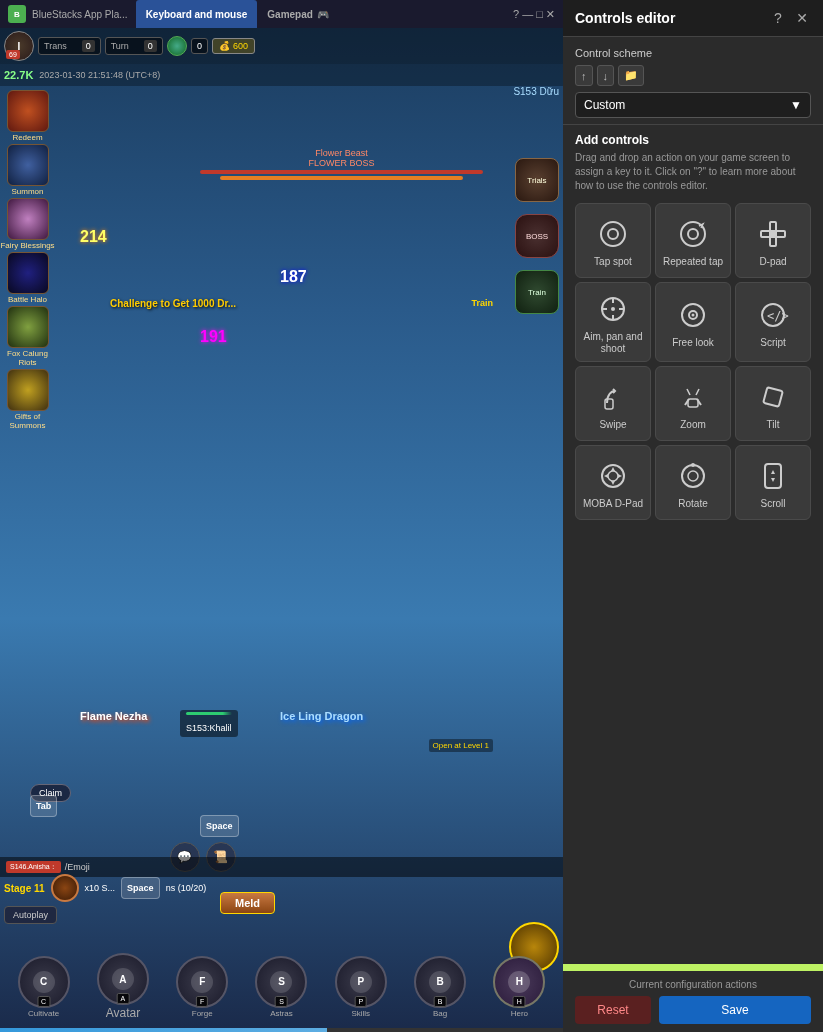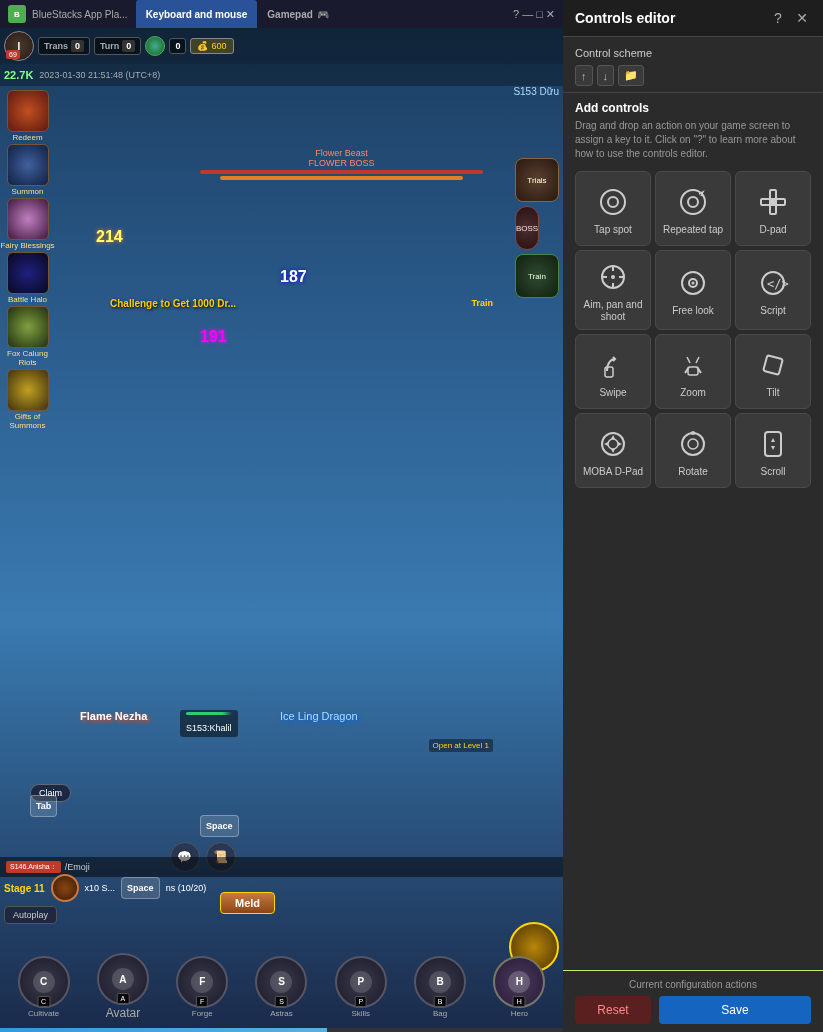--- a/index.html
+++ b/index.html
@@ -154,21 +154,21 @@
     .control-label {
       color: #ccc;
       font-size: 10px;
       text-align: center;
       line-height: 1.2;
     }
 
     
     .panel-bottom {
       padding: 8px 12px;
-      border-top: 1px solid #bef264;
+      border-top: 7px solid #bef264;
     }
     .current-config-label {
       color: #999;
       font-size: 10px;
       margin-bottom: 6px;
       text-align: center;
     }
     .bottom-buttons {
       display: flex;
       gap: 8px;
@@ -296,22 +296,21 @@
       border-radius: 2px;
     }
     .hud-stat {
       background: rgba(0,0,0,0.5);
       border: 1px solid #555;
       border-radius: 3px;
       padding: 2px 5px;
       font-size: 9px;
       display: flex;
       align-items: center;
-      gap: 3px;
-      font-weight: bold;
+      gap: 15px;
     }
     .gold-display {
       background: rgba(180,140,0,0.3);
       border: 1px solid #888;
       border-radius: 3px;
       padding: 2px 6px;
       font-size: 9px;
       color: #ffd700;
       display: flex;
       align-items: center;
@@ -489,39 +488,39 @@
         <span class="side-item-label">Fox Calung Riots</span>
       </div>
       <div class="side-item">
         <div class="side-item-icon" style="background:radial-gradient(circle,#c0a020,#403010);"></div>
         <span class="side-item-label">Gifts of Summons</span>
       </div>
     </div>
 
     <div style="position:absolute; top:58px; right:4px; color:#aaddff; font-size:10px;">S153 Dữu</div>
 
-    <div style="position:absolute; right:4px; top:130px; display:flex; flex-direction:column; gap:4px;">
+    <div style="position:absolute; right:4px; top:130px; display:flex; flex-direction:column; gap:12px;">
       <div style="width:44px; height:44px; border-radius:8px; background:radial-gradient(circle,#5a4030,#2a1810); border:1px solid #886644; display:flex; align-items:center; justify-content:center; cursor:pointer; color:#ffd; font-size:8px; text-align:center;">Trials</div>
-      <div style="width:24px; height:44px; border-radius:12px; background:radial-gradient(circle,#4a3030,#2a1010); border:1px solid #884444; display:flex; align-items:center; justify-content:center; cursor:pointer; color:#fdd; font-size:8px; text-align:center;">BOSS</div>
+      <div style="width:44px; height:44px; border-radius:12px; background:radial-gradient(circle,#4a3030,#2a1010); border:1px solid #884444; display:flex; align-items:center; justify-content:center; cursor:pointer; color:#fdd; font-size:8px; text-align:center;">BOSS</div>
       <div style="width:44px; height:44px; border-radius:8px; background:radial-gradient(circle,#304a30,#102010); border:1px solid #448844; display:flex; align-items:center; justify-content:center; cursor:pointer; color:#dfd; font-size:8px; text-align:center;">Train</div>
     </div>
 
     <div style="position:absolute; top:120px; left:180px; right:60px;">
       <div style="color:#ff8866; font-size:9px; text-align:center;">Flower Beast<br>FLOWER BOSS</div>
       <div style="height:4px; background:#c0392b; border-radius:2px; margin:2px 20px;"></div>
       <div style="height:4px; background:#e67e22; border-radius:2px; margin:2px 40px;"></div>
     </div>
 
-    <div style="position:absolute; top:200px; left:80px; color:#ff6; font-size:16px; font-weight:bold; text-shadow:0 0 4px #f80;margin-left:16px;">214</div>
+    <div style="position:absolute; top:200px; left:80px; color:#ff6; font-size:16px; font-weight:bold; text-shadow:0 0 4px #f80;">214</div>
     <div style="position:absolute; top:240px; left:280px; color:#fff; font-size:16px; font-weight:bold; text-shadow:0 0 4px #00f;">187</div>
     <div style="position:absolute; top:300px; left:200px; color:#f0f; font-size:16px; font-weight:bold; text-shadow:0 0 4px #f0f;">191</div>
     <div style="position:absolute; top:270px; right:70px; color:#ffd700; font-size:9px; font-weight:bold;">Train</div>
 
     <div style="position:absolute; bottom:310px; left:80px; color:#ffffff; font-size:11px; font-weight:bold; text-shadow:2px 2px 4px #f40;">Flame Nezha</div>
-    <div style="position:absolute; bottom:310px; left:280px; color:#aaddff; font-size:11px; font-weight:normal; text-shadow:2px 2px 4px #06f;">Ice Ling Dragon</div>
+    <div style="position:absolute; bottom:310px; left:280px; color:#aaddff; font-size:11px; font-weight:bold; text-shadow:2px 2px 4px #06f;">Ice Ling Dragon</div>
 
     <div style="position:absolute; top:270px; left:110px; color:#ffcc00; font-size:10px; font-weight:bold; text-shadow:1px 1px 3px #000;">Challenge to Get 1000 Dr...</div>
 
     <div style="position:absolute; bottom:295px; left:180px; background:rgba(0,0,0,0.5); border-radius:3px; padding:2px 6px;">
       <div style="height:3px; background:linear-gradient(90deg,#2ecc71 80%,transparent); border-radius:2px; margin-bottom:2px;"></div>
       <span style="color:#fff; font-size:9px;">S153:Khalil</span>
     </div>
 
     <div style="position:absolute; bottom:280px; right:70px; color:#ffd700; font-size:8px; text-align:center; background:rgba(0,0,0,0.4); padding:2px 4px; border-radius:2px;">Open at Level 1</div>
 
@@ -631,20 +630,24 @@
 
   <div class="scheme-section">
     <div class="scheme-label">Control scheme</div>
     <div class="scheme-row">
       <div class="scheme-icons">
         <button class="scheme-icon-btn" title="Upload">↑</button>
         <button class="scheme-icon-btn" title="Download">↓</button>
         <button class="scheme-icon-btn" title="Folder">📁</button>
       </div>
     </div>
+    <div class="scheme-dropdown">
+      <span>Custom</span>
+      <span>▼</span>
+    </div>
   </div>
 
   <div class="add-controls-section">
     <div class="add-controls-title">Add controls</div>
     <div class="add-controls-desc">Drag and drop an action on your game screen to assign a key to it. Click on "?" to learn more about how to use the controls editor.</div>
 
     <div class="controls-grid">
 
       <div class="control-item">
         <div class="control-icon">

